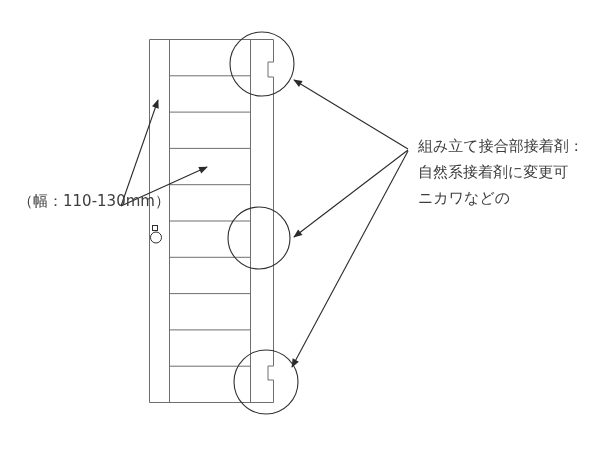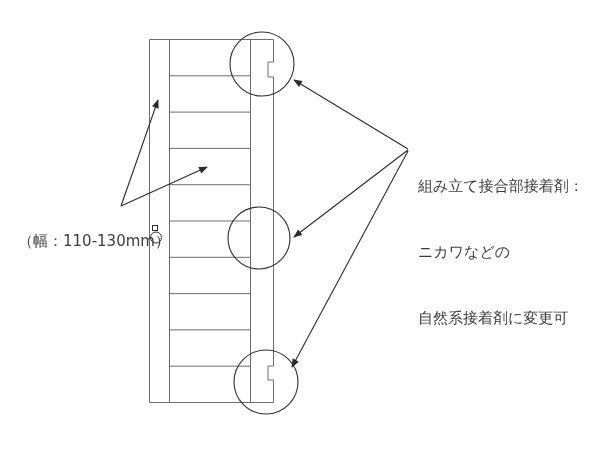--- a/index.html
+++ b/index.html
@@ -23,21 +23,21 @@
   .arrow-line{stroke:#2b2b2b;stroke-width:1.1;fill:none;}
   .knob{stroke:var(--detail);stroke-width:1;fill:#ffffff;}
   .note{
     position:absolute;
     color:var(--text);
     font-size:15px;
     white-space:nowrap;
   }
   .note-left{left:18px;top:190px;line-height:23.5px;}
   .note-right{left:418px;top:133px;line-height:26px;}
-  .note div{display:block;margin-top:40px;}
+  .note div{display:block;}
 </style>
 </head>
 <body>
 
 <div class="canvas">
 
   <svg class="diagram" width="600" height="450" viewBox="0 0 600 450">
     <defs>
       <marker id="ah" viewBox="0 0 10 10" refX="9" refY="5" markerWidth="11" markerHeight="8" orient="auto">
         <path d="M0,1 L10,5 L0,9 z" fill="#2b2b2b"></path>
@@ -88,17 +88,17 @@
       <line class="arrow-line" x1="408" y1="151" x2="292" y2="367" marker-end="url(#ah)"></line>
     </g>
   </svg>
 
   <div class="note note-left">
     <div>（幅：110-130mm）</div>
   </div>
 
   <div class="note note-right">
     <div>組み立て接合部接着剤：</div>
+    <div>自然系接着剤に変更可</div>
     <div>ニカワなどの</div>
-    <div>自然系接着剤に変更可</div>
   </div>
 
 </div>
 
 </body></html>

